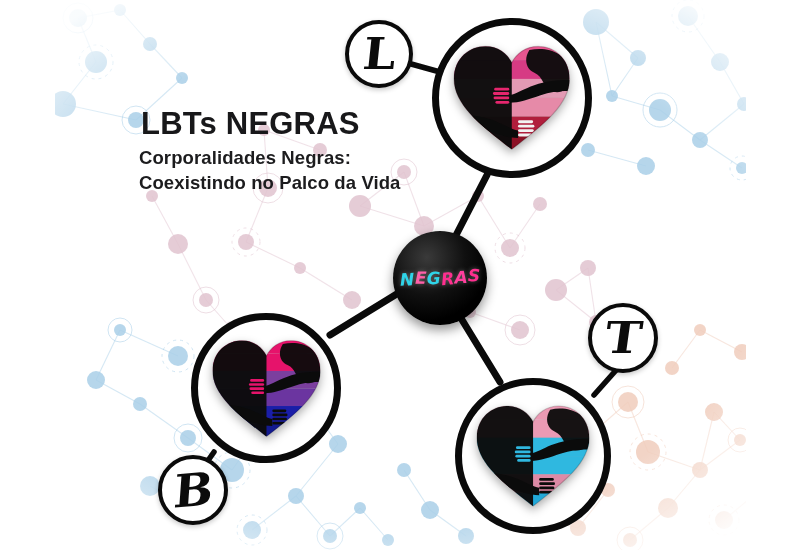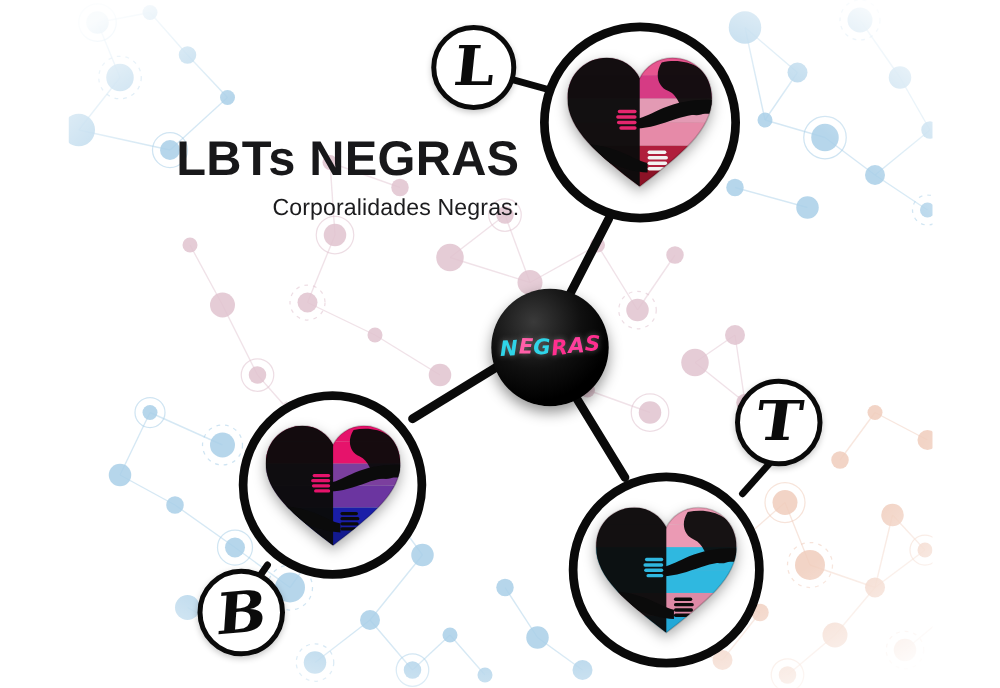--- a/index.html
+++ b/index.html
@@ -20,26 +20,26 @@
   .gutter.left{left:0;width:55px;}
   .gutter.right{right:0;width:54px;}
 
   
   #connectors{position:absolute;left:0;top:0;width:800px;height:550px;z-index:6;}
   #connectors svg{display:block;width:800px;height:550px;}
 
   
   #title-block{position:absolute;left:139px;top:108px;z-index:12;}
   #title-main{
-    font-size:39px;font-weight:bold;color:#18181a;letter-spacing:.2px;
+    font-size:31px;font-weight:bold;color:#18181a;letter-spacing:.2px;
     line-height:1.0;margin:0 0 7px 2px;white-space:nowrap;
   }
   .subtitle-line{
-    font-size:18.5px;font-weight:400;color:#1c1c1e;line-height:1.33;
-    white-space:nowrap;letter-spacing:.1px;text-align:right;
+    font-size:18.5px;font-weight:700;color:#1c1c1e;line-height:1.33;
+    white-space:nowrap;letter-spacing:.1px;
   }
 
   
   .node{position:absolute;border-radius:50%;z-index:10;}
 
   .hub{
     background:radial-gradient(circle at 36% 28%, #3a3a3a 0%, #101010 42%, #000 70%, #000 100%);
     box-shadow:0 5px 11px rgba(0,0,0,.42);
     display:flex;align-items:center;justify-content:center;
   }
@@ -286,20 +286,21 @@
         <line x1="440" y1="72" x2="404" y2="62"></line>
         <line x1="214" y1="452" x2="200" y2="472"></line>
         <line x1="594" y1="395" x2="618" y2="368"></line>
       </g>
     </svg>
   </div>
 
   <div id="title-block">
     <div id="title-main">LBTs NEGRAS</div>
     <div class="subtitle-line">Corporalidades Negras:</div>
+    <div class="subtitle-line">Coexistindo no Palco da Vida</div>
   </div>
 
   <div class="node hub" id="hub-node" style="left:393px;top:231px;width:94px;height:94px;">
     <div class="hub-label" id="hub-label"><span style="color: rgb(47, 212, 232);">N</span><span style="color: rgb(255, 95, 168);">E</span><span style="color: rgb(47, 212, 232);">G</span><span style="color: rgb(255, 47, 143);">R</span><span style="color: rgb(255, 63, 157);">A</span><span style="color: rgb(255, 47, 143);">S</span></div>
   </div>
 
   <div class="node heart-node" id="node-lesbian" style="left:432px;top:18px;width:160px;height:160px;">
     <div class="heart-wrap">
       <svg viewBox="0 0 200 180" xmlns="http://www.w3.org/2000/svg">
         <defs>

